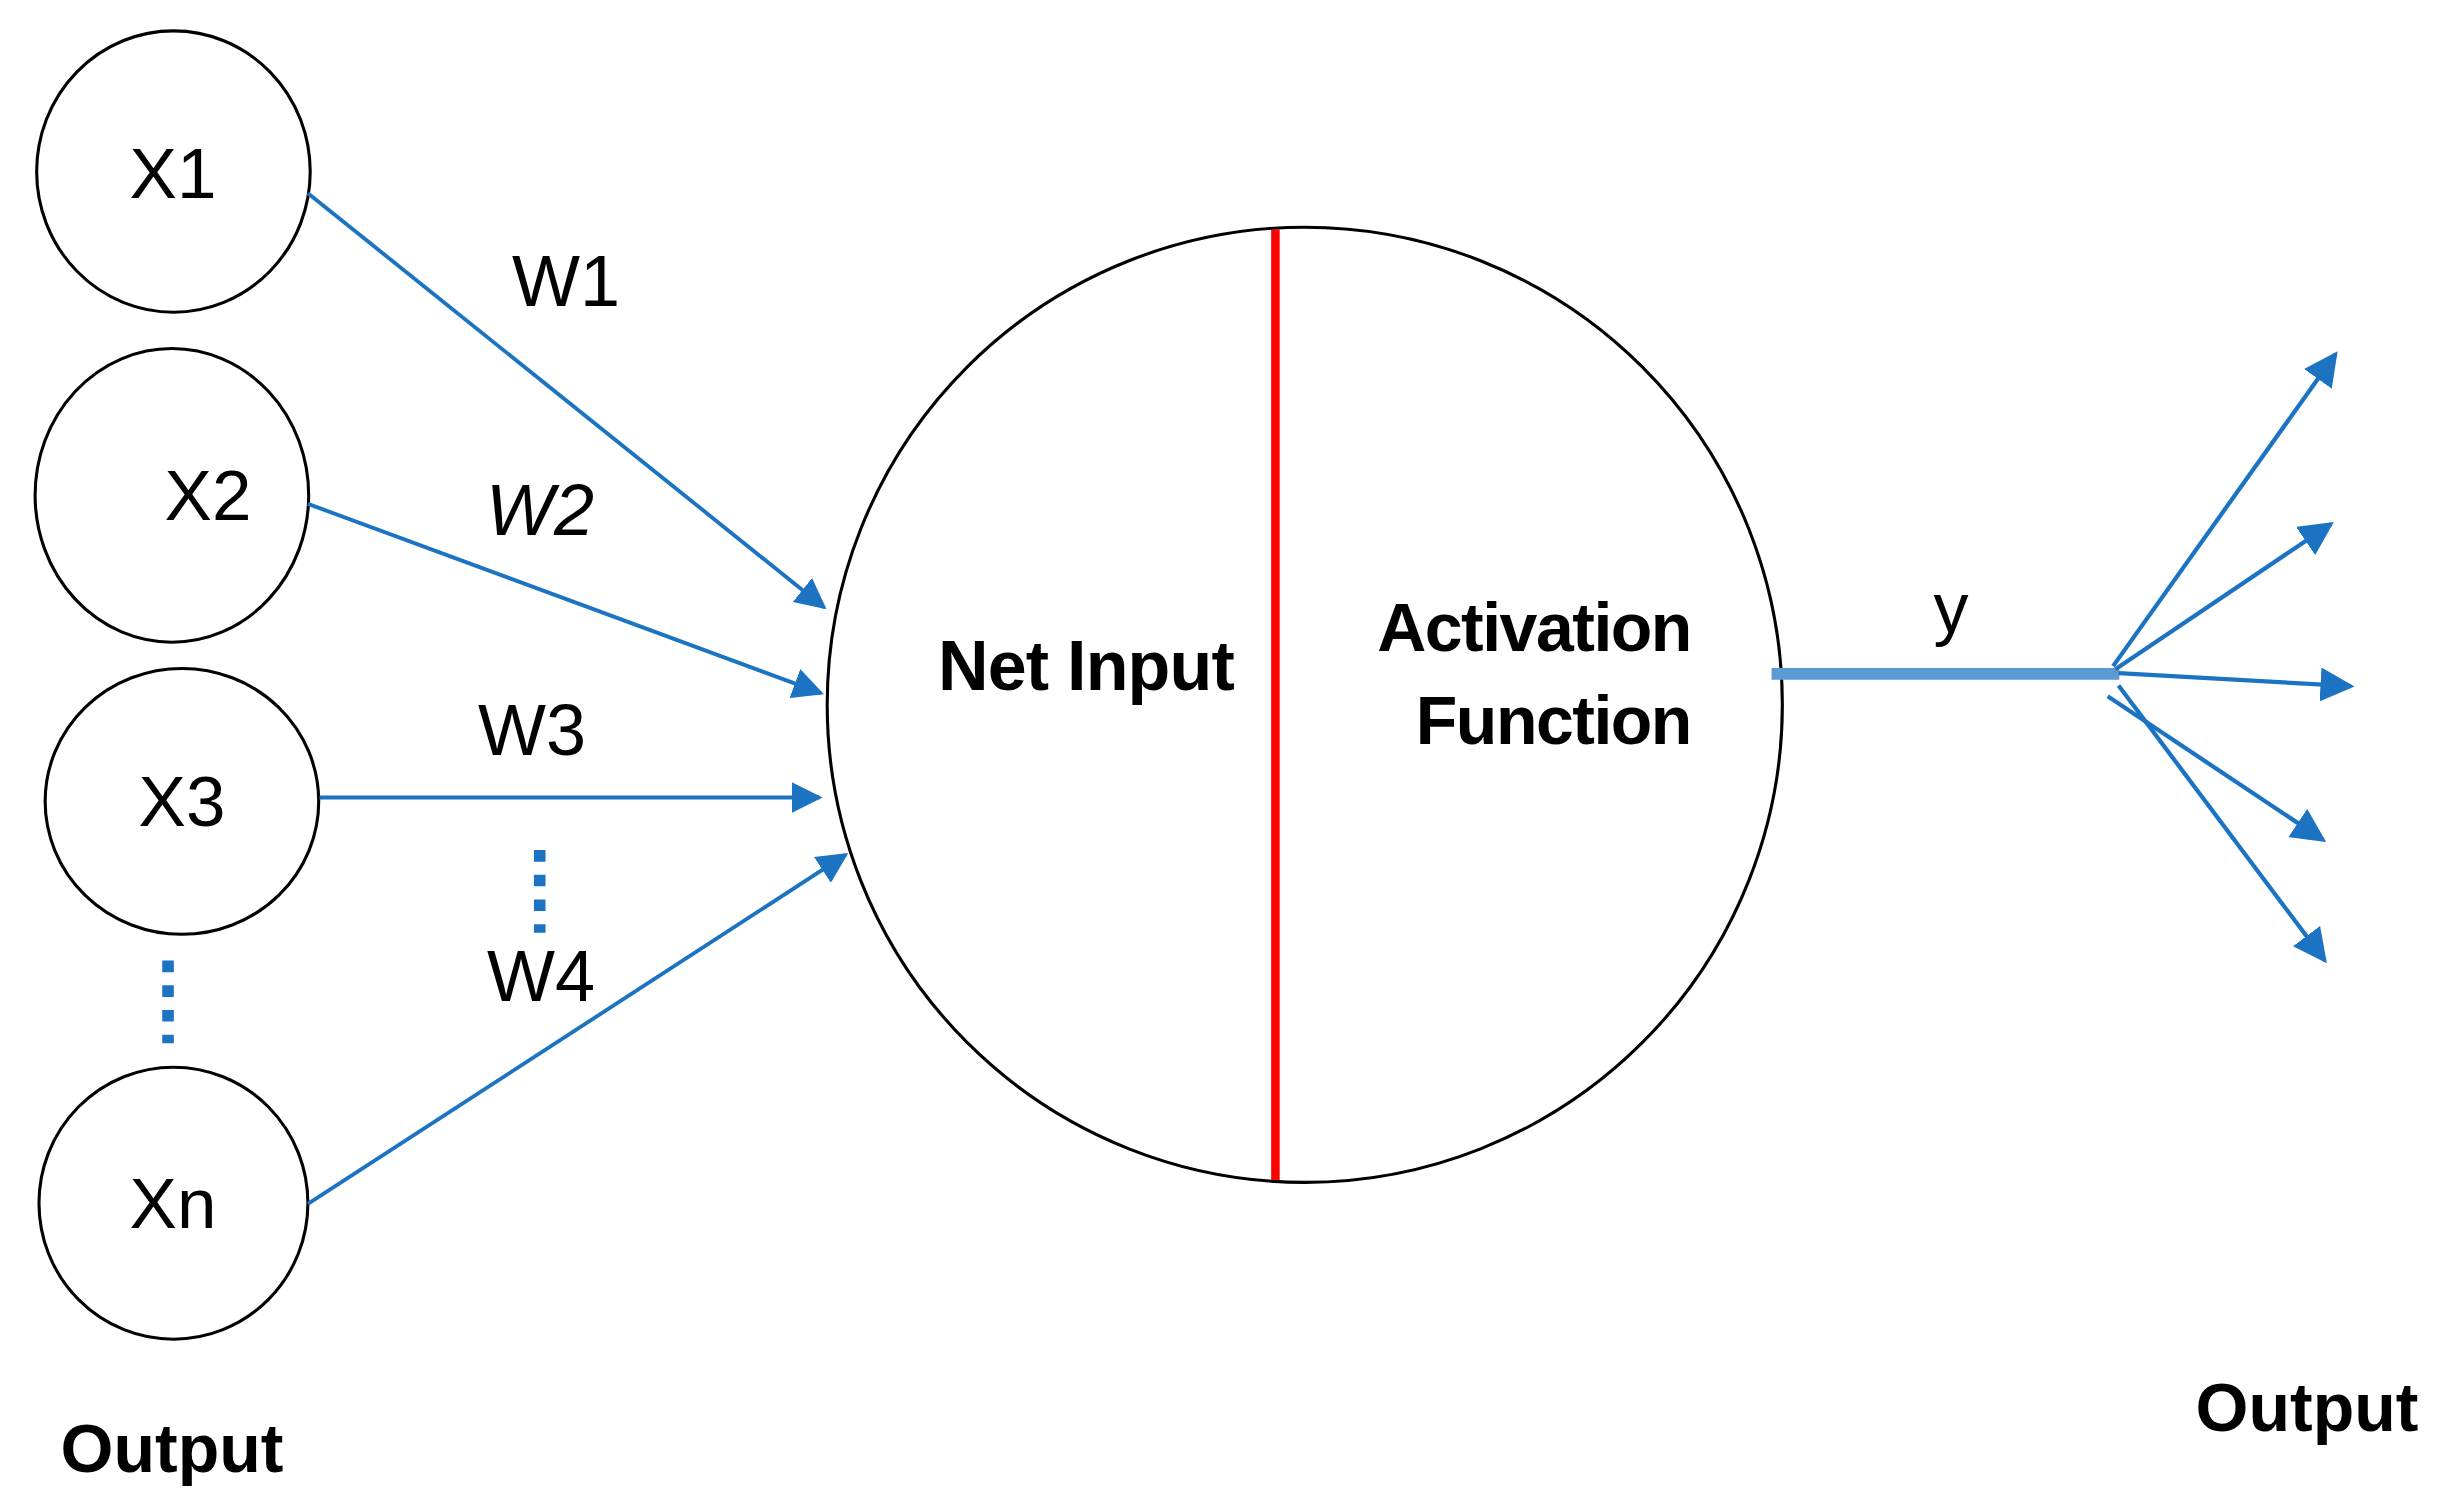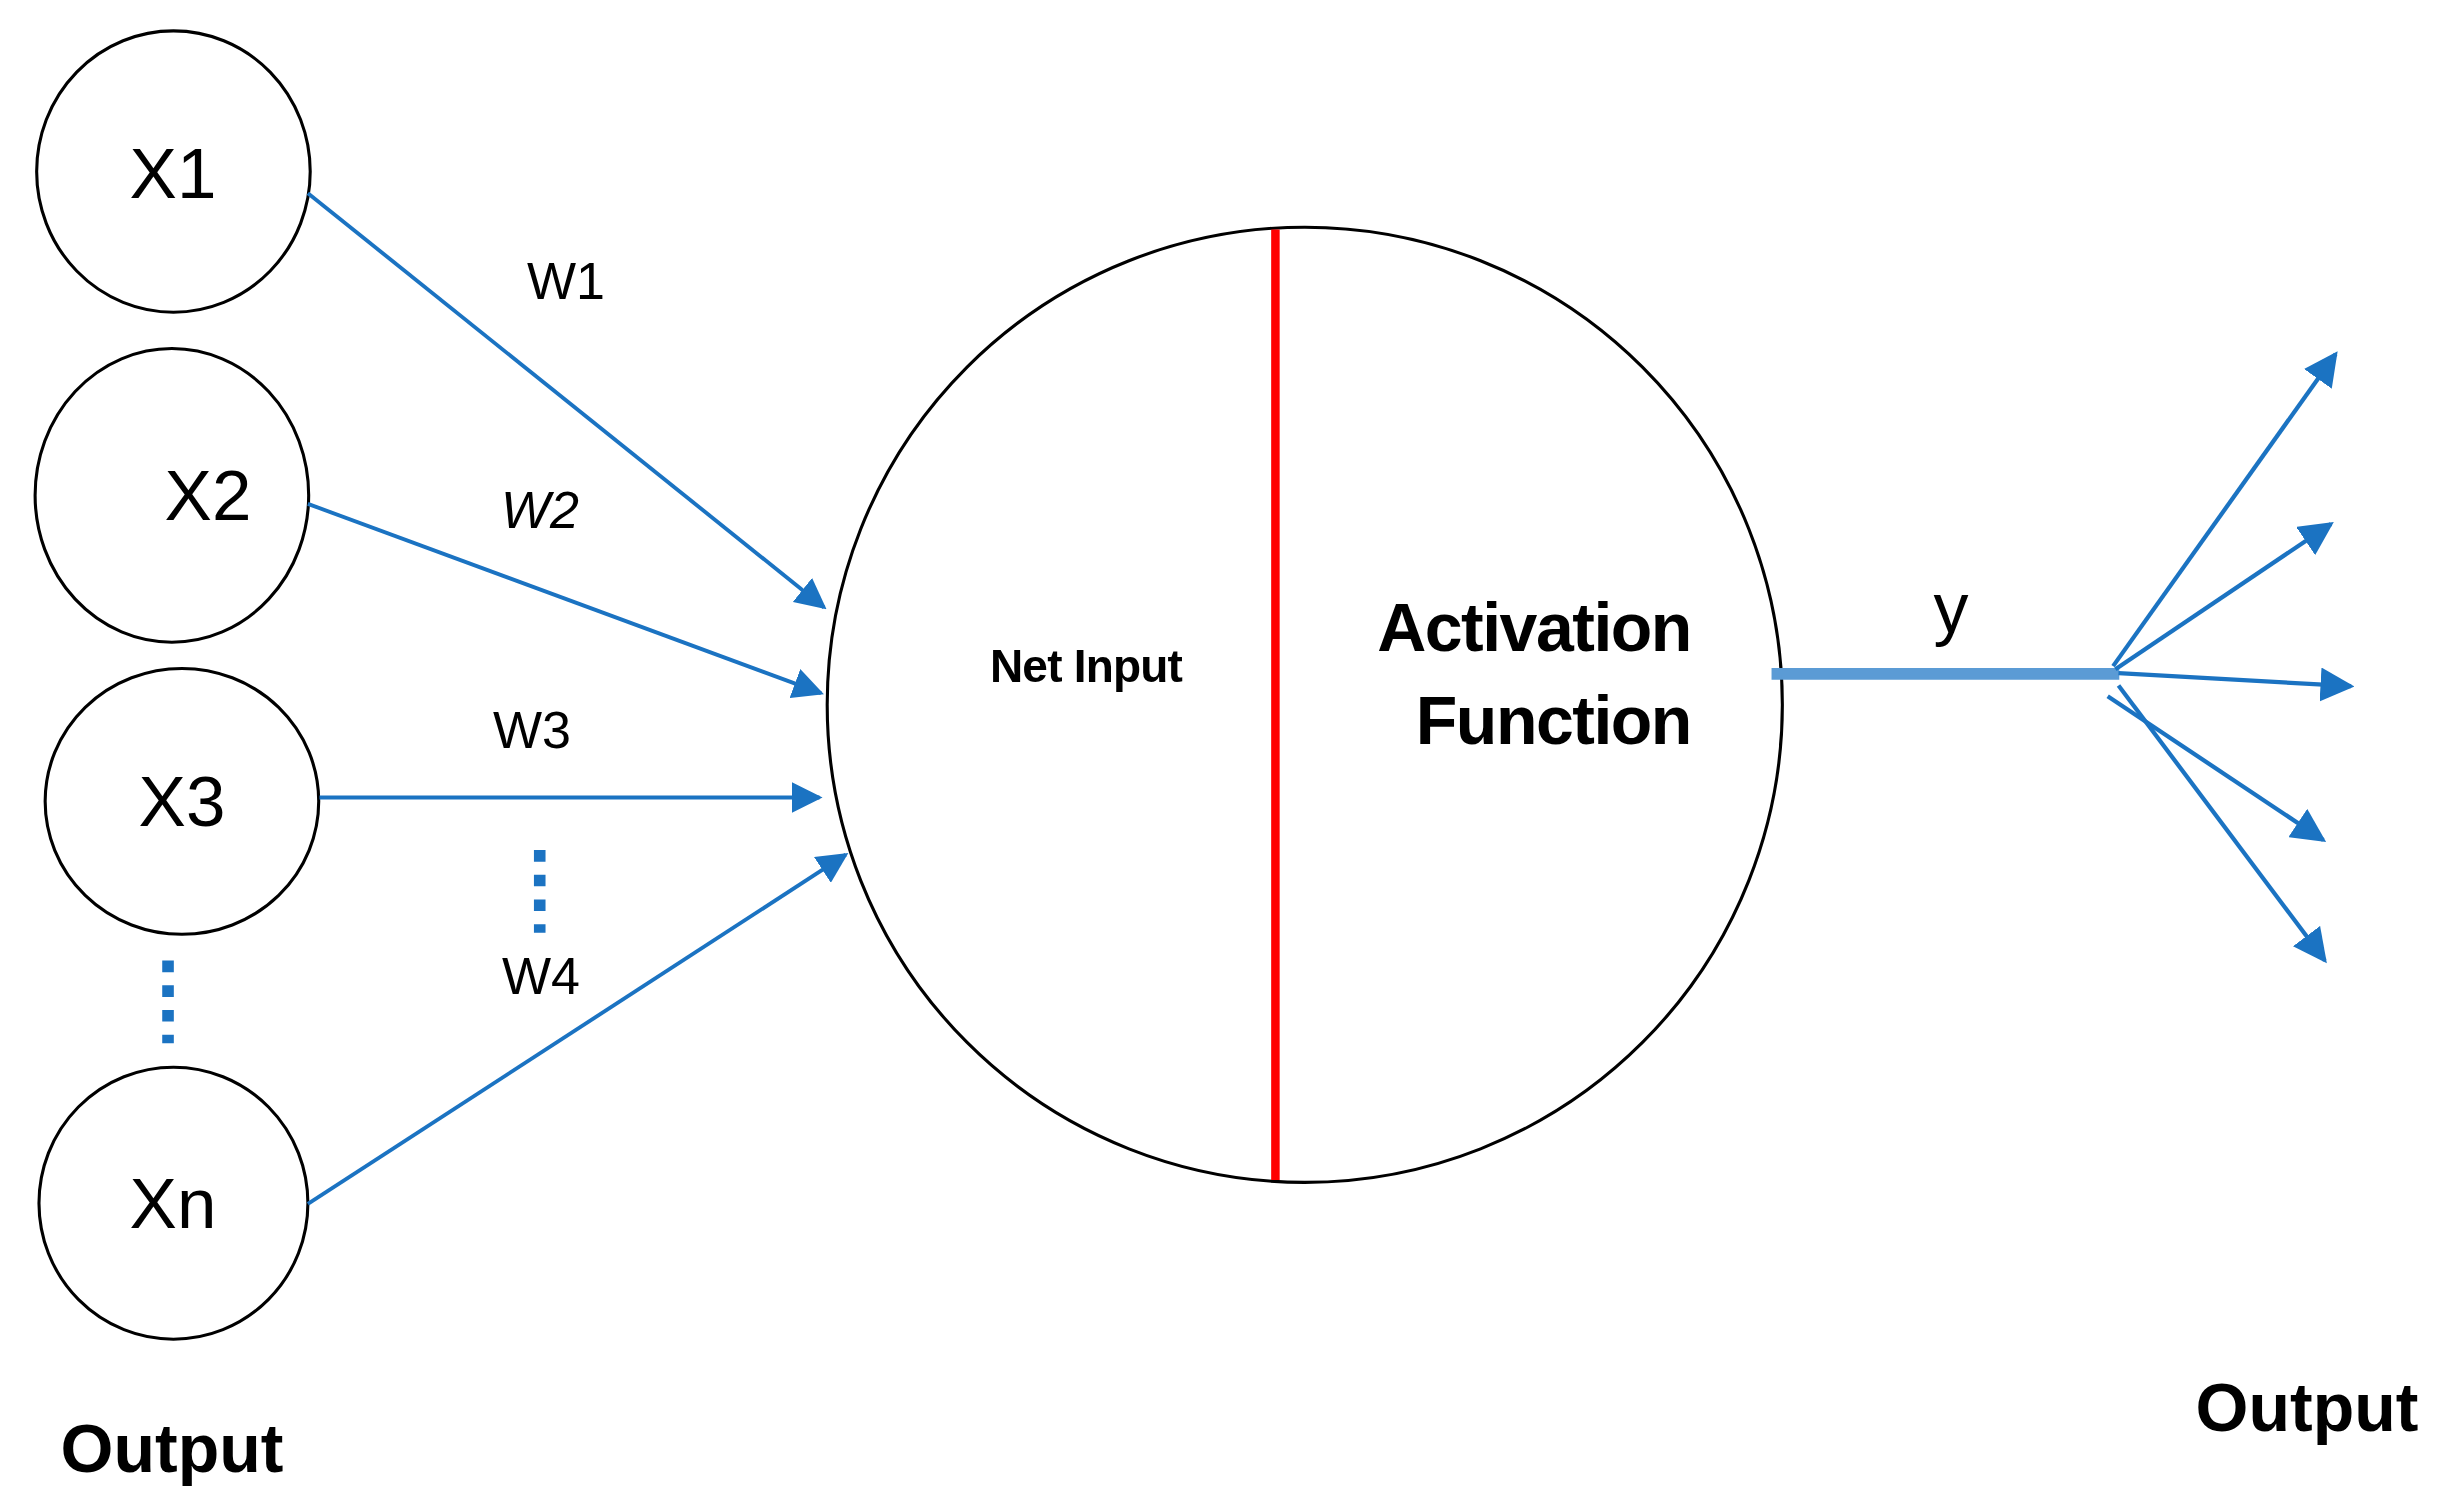--- a/index.html
+++ b/index.html
@@ -20,23 +20,23 @@
   }
   .stage svg{position:absolute;left:0;top:0;}
   .lbl{
     position:absolute;
     transform:translate(-50%,-50%);
     white-space:nowrap;
     color:var(--text-black);
     line-height:1;
   }
   .node-lbl{font-size:71px;}
-  .w-lbl{font-size:52px;}
+  .w-lbl{font-size:72px;}
   .y-lbl{font-size:70px;}
-  .neuron-lbl{font-weight:bold;font-size:46px;letter-spacing:-0.8px;}
+  .neuron-lbl{font-weight:bold;font-size:70px;letter-spacing:-0.8px;}
   .neuron-lbl-2line{
     font-weight:bold;font-size:68px;letter-spacing:-1.5px;
     line-height:93px;text-align:right;
   }
   .caption{font-weight:bold;font-size:68px;}
   #arrowhead path{fill:var(--line-blue);}
   .conn{stroke:var(--line-blue);stroke-width:5;fill:none;}
   .fan{stroke:var(--line-blue);stroke-width:5.5;fill:none;}
   .dotline{stroke:var(--line-blue);stroke-width:15;stroke-dasharray:15 17;fill:none;}
   .thickline{stroke:var(--thick-blue);stroke-width:15;fill:none;}

